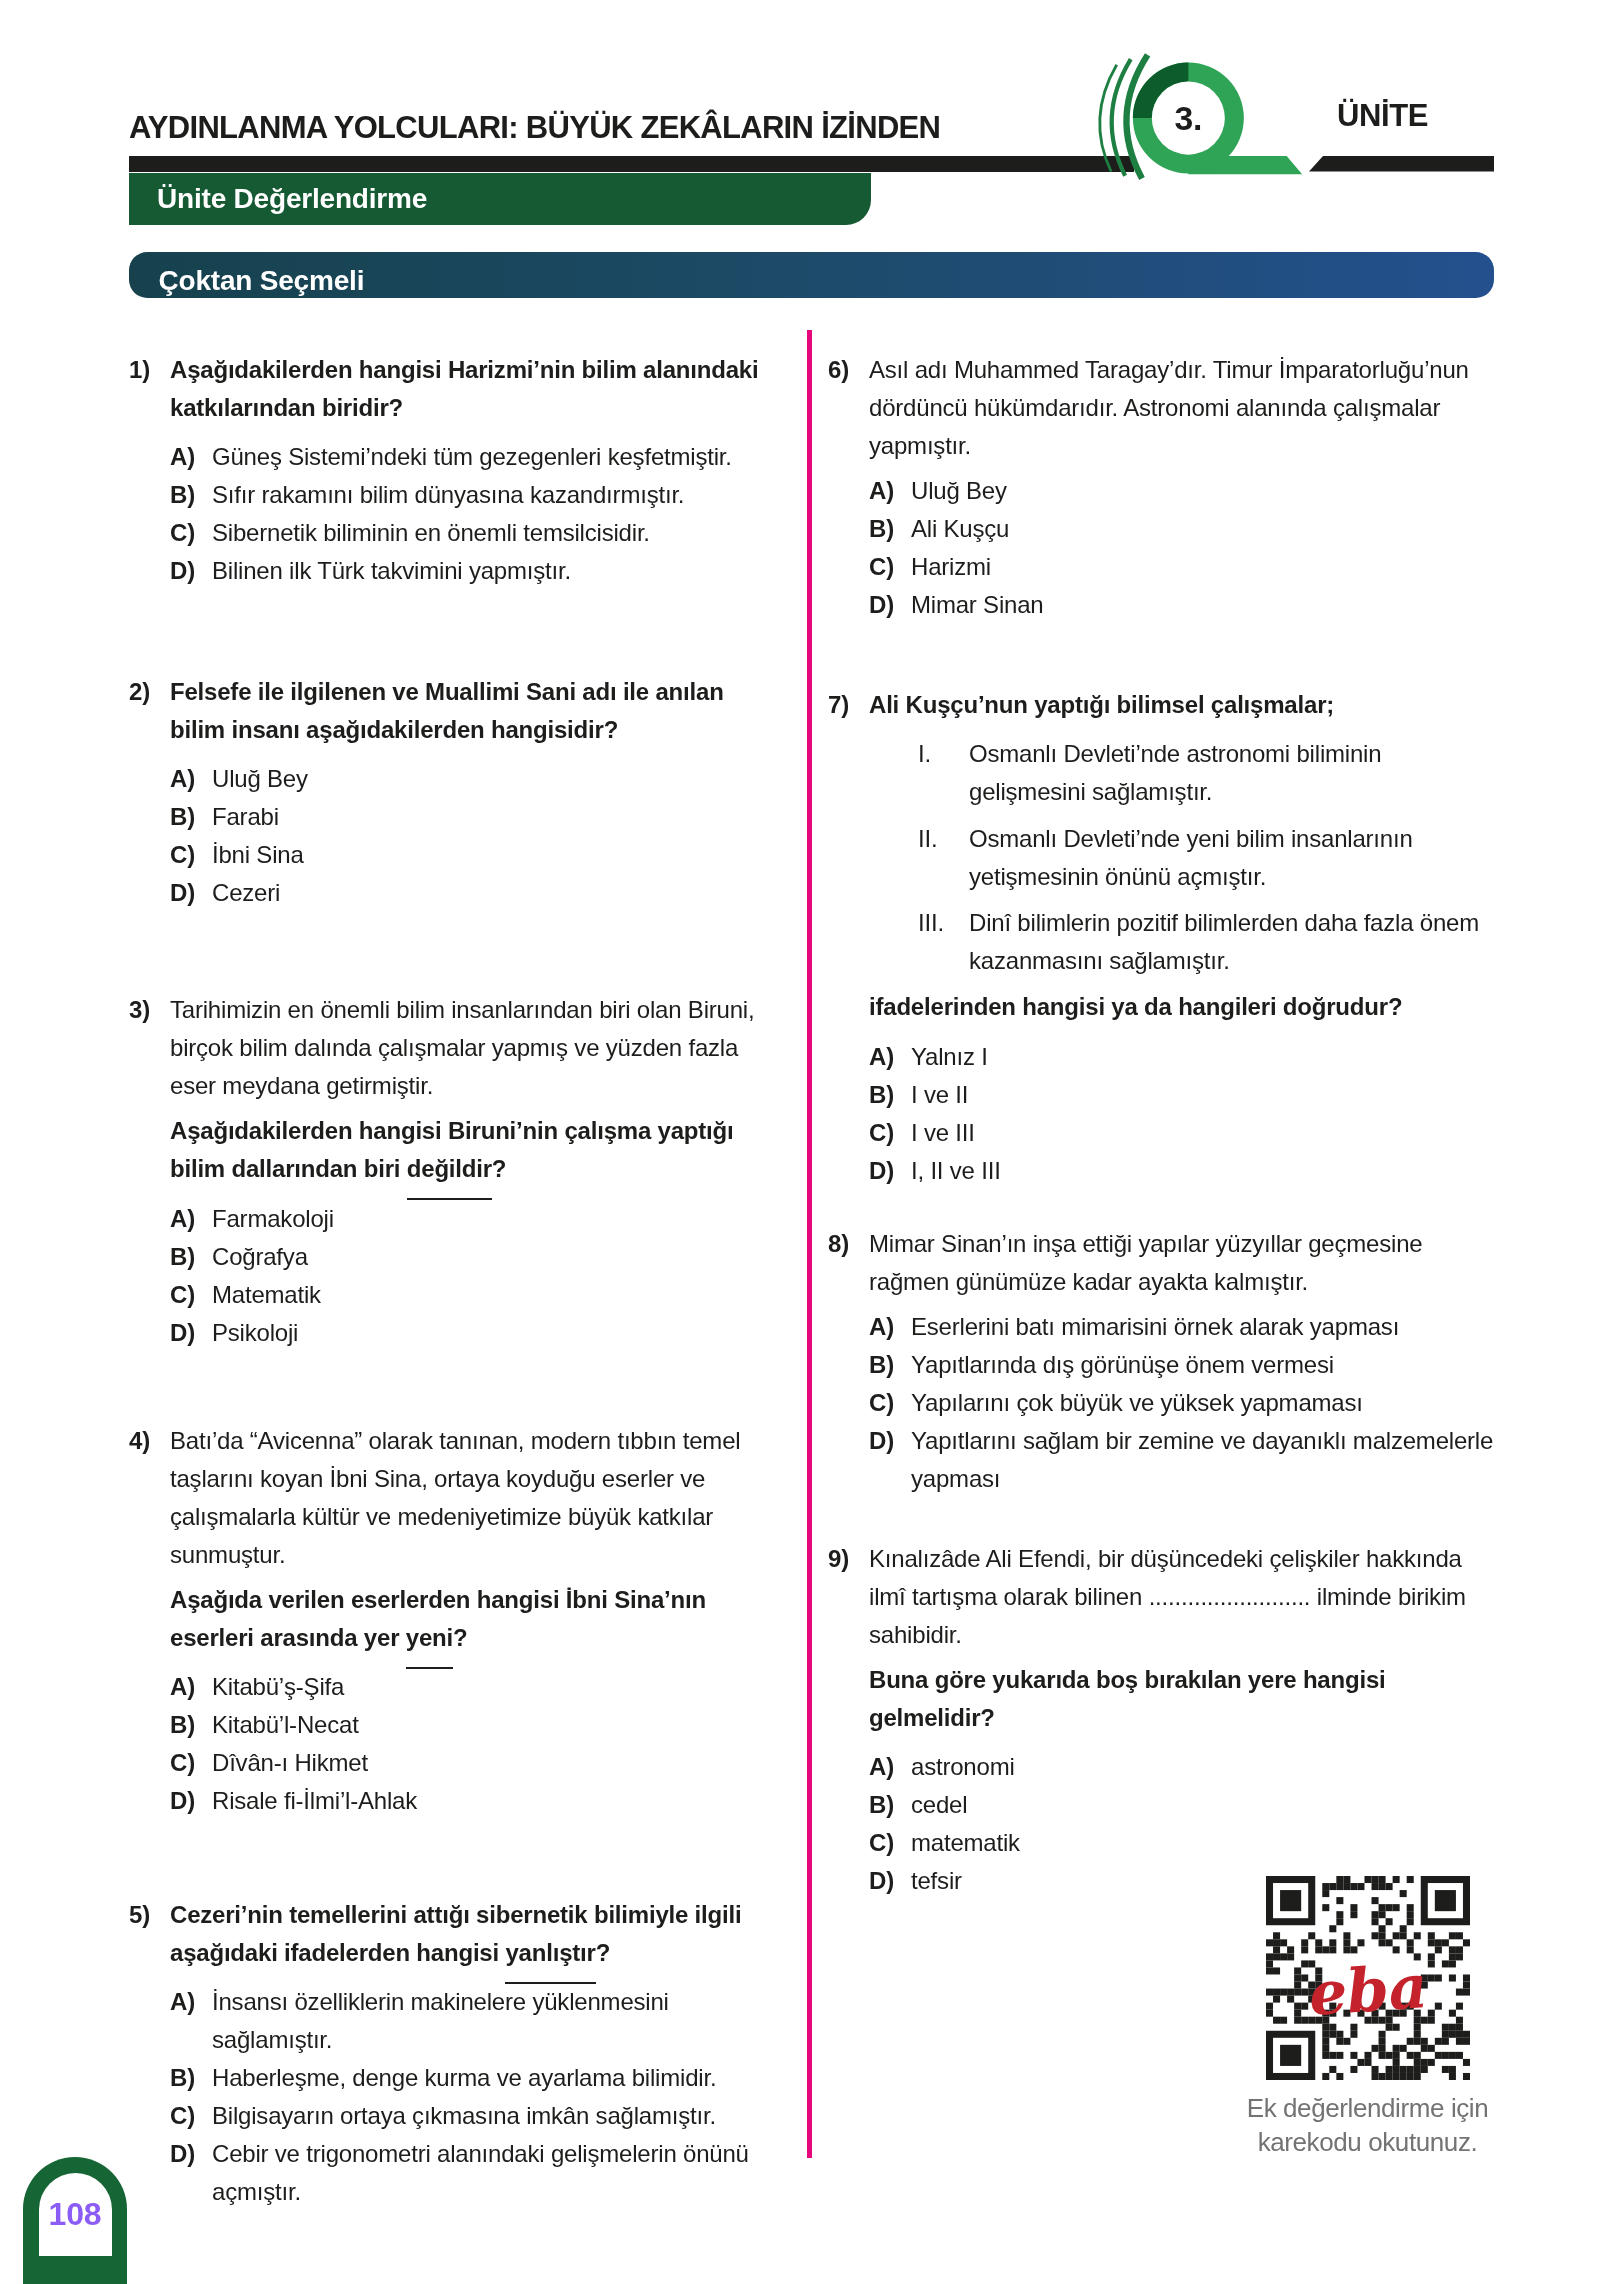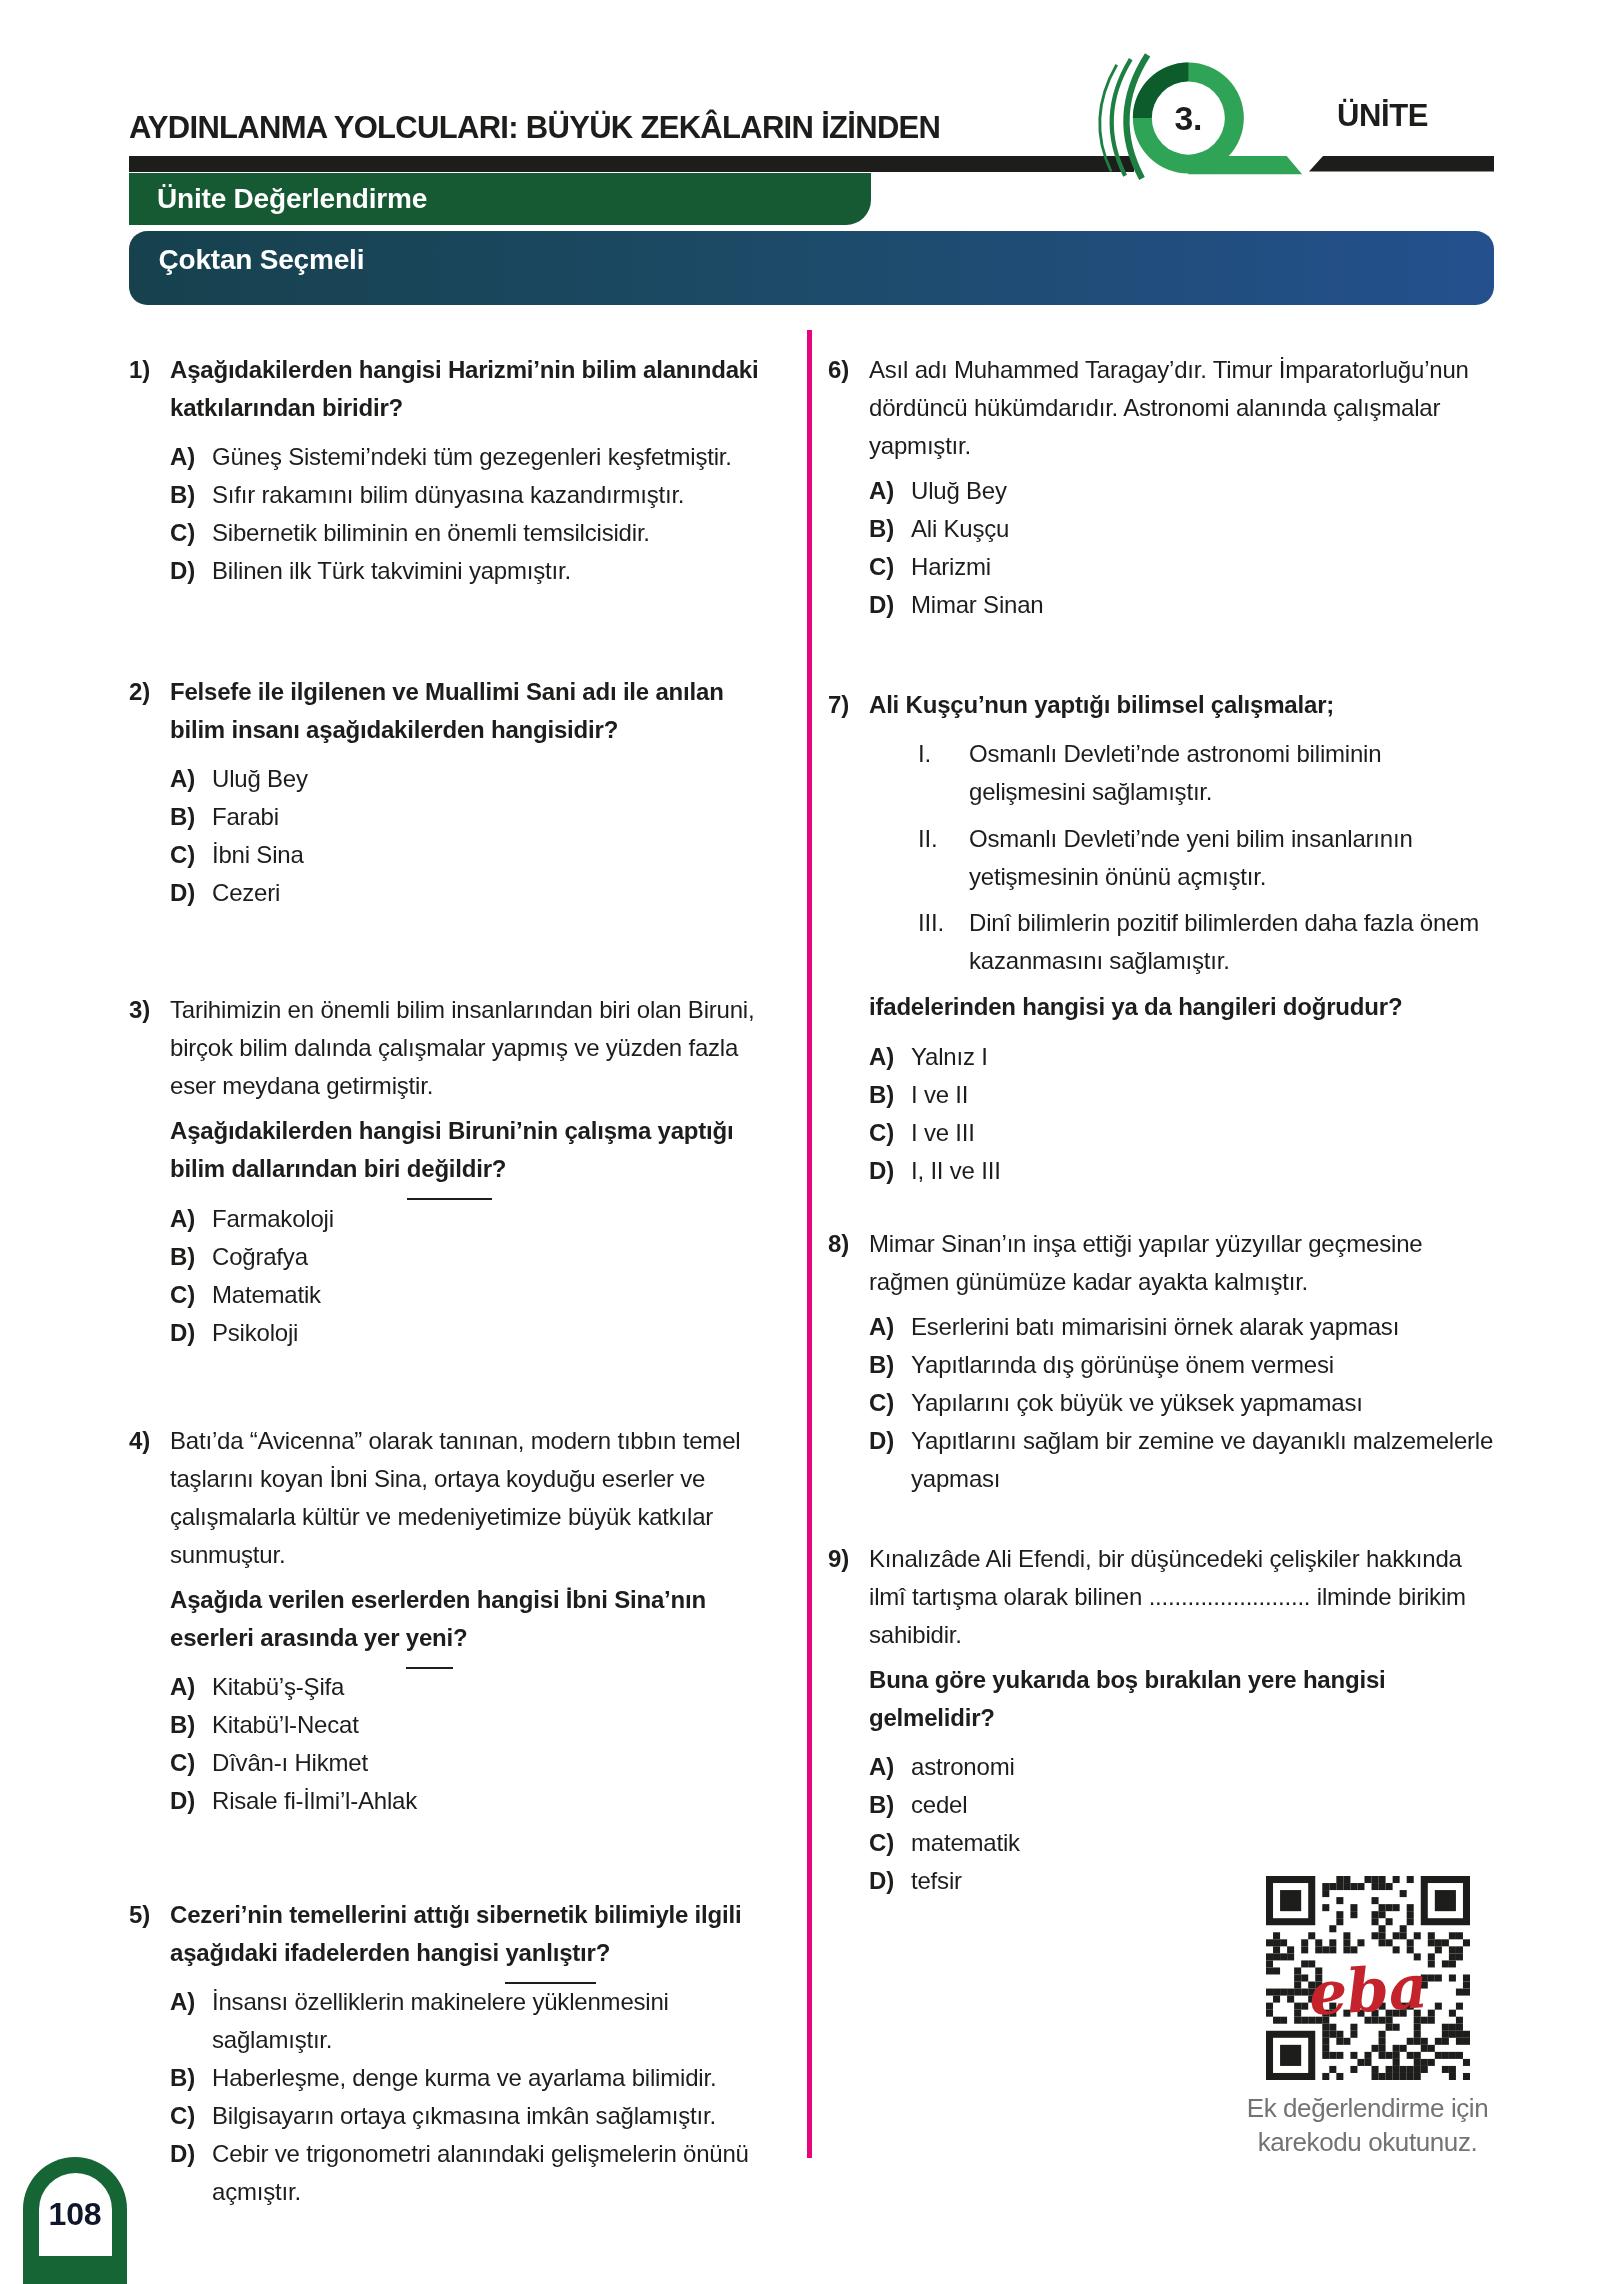--- a/index.html
+++ b/index.html
@@ -22,21 +22,21 @@
     position:absolute;left:1309px;top:156px;width:185px;height:15.5px;background:var(--bar_black);
     clip-path:polygon(14px 0,100% 0,100% 100%,0 100%);
   }
   .unit-badge{position:absolute;left:1083px;top:49px;width:302px;height:134px;}
   .banner-green{
     position:absolute;left:129px;top:173px;width:742px;height:52px;
     background:var(--banner_green);border-radius:0 0 25px 0;
     color:#fff;font-size:28px;font-weight:bold;line-height:52px;padding-left:28px;box-sizing:border-box;
   }
   .banner-blue{
-    position:absolute;left:129px;top:231px;width:1365px;height:74px;
+    position:absolute;left:129px;top:252px;width:1365px;height:46px;
     background:linear-gradient(90deg,var(--banner_blue_left) 0%,#1c4a66 45%,var(--banner_blue_right) 100%);
     border-radius:18.3px;color:#fff;font-size:28px;font-weight:bold;line-height:58px;
     padding-left:29.5px;box-sizing:border-box;
   }
   
   .divider{position:absolute;left:807px;top:330px;width:4.9px;height:1828px;background:var(--divider_pink);}
   .col{position:absolute;top:351px;}
   .col-left{left:129px;width:652px;}
   .col-right{left:828px;width:668px;}
   .question{display:flex;}
@@ -66,21 +66,21 @@
     font-size:26px;line-height:34px;color:#737373;letter-spacing:-0.4px;
   }
   
   .page-badge{
     position:absolute;left:23px;top:2157px;width:104px;height:127px;
     background:var(--badge_green);border-radius:52px 52px 0 0;
   }
   .page-badge .inner{
     position:absolute;left:15.5px;top:15.5px;width:73px;height:83px;background:#fff;
     border-radius:37px 37px 0 0;display:flex;align-items:center;justify-content:center;
-    font-size:32px;font-weight:bold;color:#0f172a;
+    font-size:32px;font-weight:bold;color:#8b5cf6;
   }
 </style>
 </head>
 <body style="--bar_black: #1d1d1b; --banner_green: #165a33; --banner_blue_left: #16414d; --banner_blue_right: #24508e; --divider_pink: #e5067e; --mark_red: #e1261c; --badge_green: #166534; --eba_red: #c4232b; --swirl_green: #2fa456; --swirl_dark_green: #0d5c2c;">
 
 <h1 class="page-title">AYDINLANMA YOLCULARI: BÜYÜK ZEKÂLARIN İZİNDEN</h1>
 <div class="unite-label">ÜNİTE</div>
 <div class="black-bar-left"></div>
 <div class="black-bar-right"></div>
 

